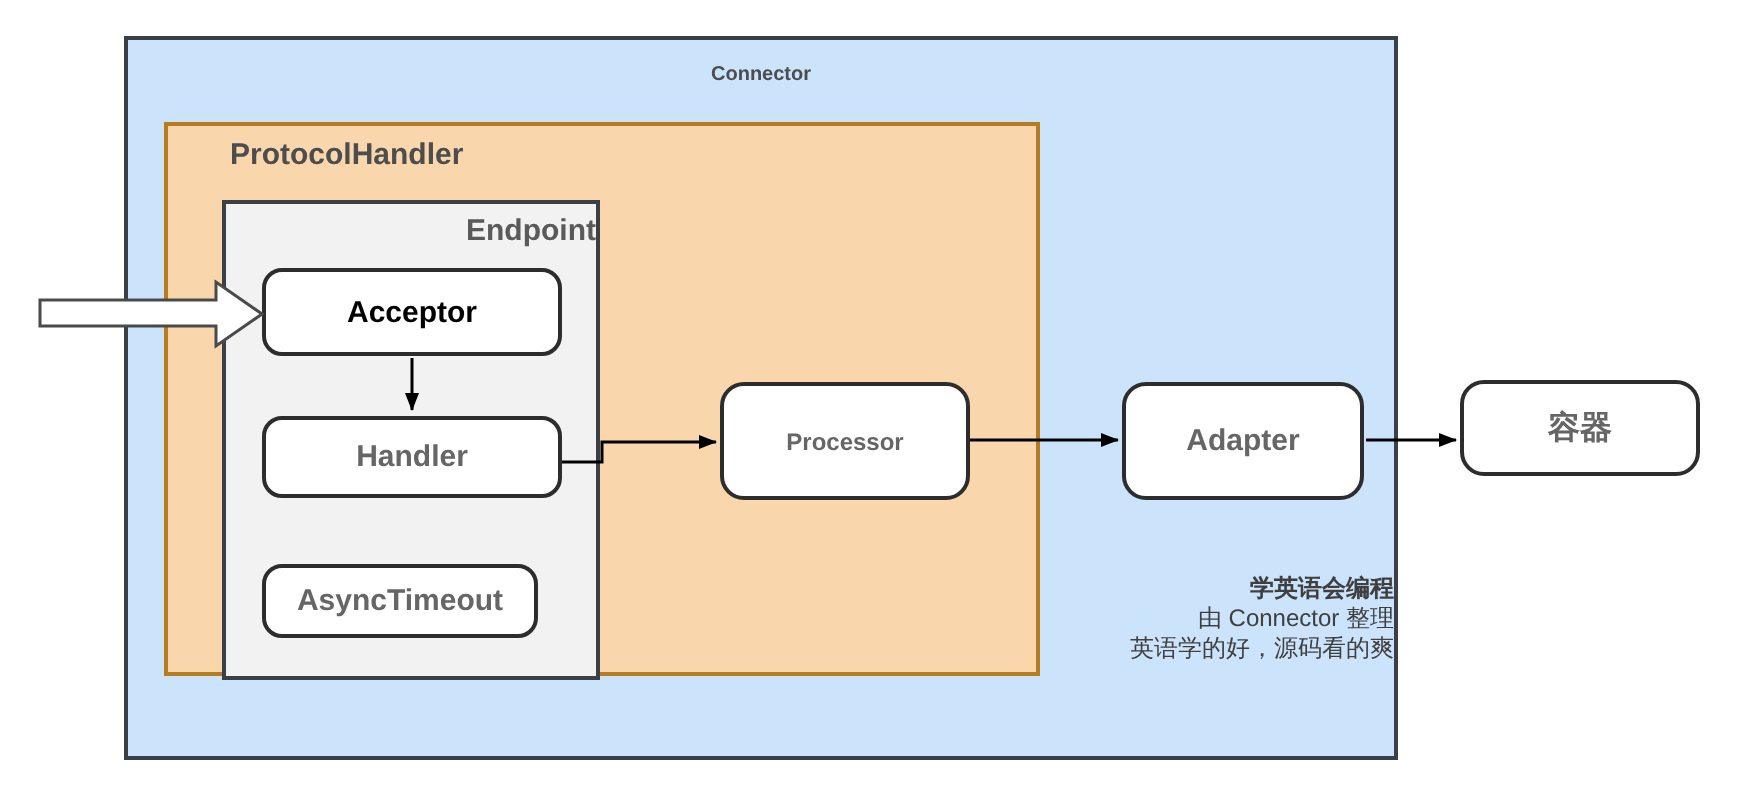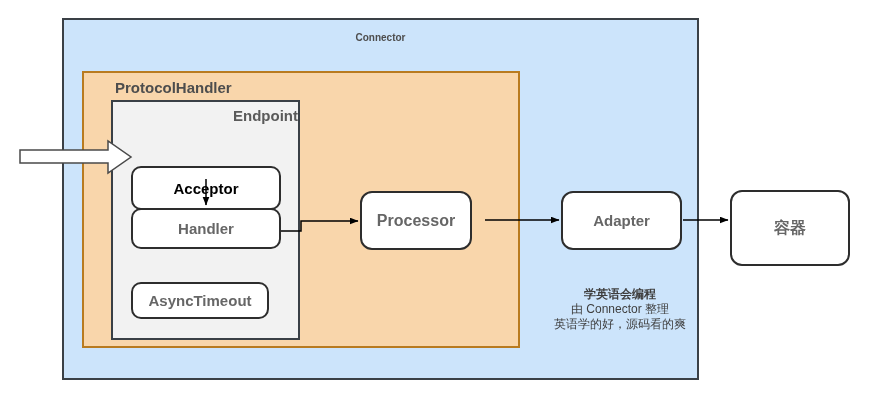--- a/index.html
+++ b/index.html
@@ -17,21 +17,21 @@
     background: var(--connector-fill, #cce4fb);
     border: 2px solid var(--dark-stroke, #3a4046);
   }
   .connector-title {
     position: absolute; left: 0; right: 0; top: 12px;
     text-align: center; font-weight: bold; font-size: 10px;
     color: var(--group-label, #4d4d4d);
   }
 
   .protocol-box {
-    left: 82px; top: 71px; width: 438px; height: 277px;
+    left: 82px; top: 61px; width: 438px; height: 277px;
     background: var(--protocol-fill, #f9d6ab);
     border: 2px solid var(--protocol-stroke, #b97b20);
   }
   .protocol-title {
     position: absolute; left: 31px; top: 6px;
     font-weight: bold; font-size: 15px;
     color: var(--group-label, #4d4d4d);
   }
 
   .endpoint-box {
@@ -47,30 +47,30 @@
 
   .node {
     position: absolute; box-sizing: border-box;
     background: var(--node-fill, #ffffff);
     border: 2px solid var(--node-stroke, #2d2d2d);
     border-radius: 10px;
     display: flex; align-items: center; justify-content: center;
     font-weight: bold; font-size: 15px;
     color: var(--node-text, #666666);
   }
-  .node.acceptor   { left: 131px; top: 134px; width: 150px; height: 44px; color: var(--accent-text, #000000); margin-top: 32px; }
+  .node.acceptor   { left: 131px; top: 134px; width: 150px; height: 44px; color: var(--accent-text, #000000); }
   .node.handler    { left: 131px; top: 208px; width: 150px; height: 41px; }
   .node.async      { left: 131px; top: 282px; width: 138px; height: 37px; }
-  .node.processor  { left: 360px; top: 191px; width: 112px; height: 59px; border-radius: 12px; font-size: 16px; }
+  .node.processor  { left: 360px; top: 191px; width: 125px; height: 59px; border-radius: 12px; font-size: 12px; }
   .node.adapter    { left: 561px; top: 191px; width: 121px; height: 59px; border-radius: 12px; font-size: 15px; }
-  .node.container  { left: 730px; top: 190px; width: 120px; height: 76px; border-radius: 12px; font-size: 16px; }
+  .node.container  { left: 730px; top: 190px; width: 120px; height: 48px; border-radius: 12px; font-size: 16px; }
 
   .watermark {
-    position: absolute; left: 520px; top: 287px; width: 200px;
-    text-align: center; font-size: 12px; line-height: 15px;
+    position: absolute; left: 497px; top: 287px; width: 200px;
+    text-align: right; font-size: 12px; line-height: 15px;
     color: var(--watermark-text, #3f3f3f);
   }
   .watermark .wl1 { font-weight: bold; }
 
   svg.wires {
     position: absolute; left: 0; top: 0; width: 871px; height: 401px;
     pointer-events: none;
   }
   .wire { stroke: #000000; stroke-width: 1.5; fill: none; }
   .big-arrow { fill: #ffffff; stroke: #4a4a4a; stroke-width: 1.5; stroke-linejoin: miter; }

